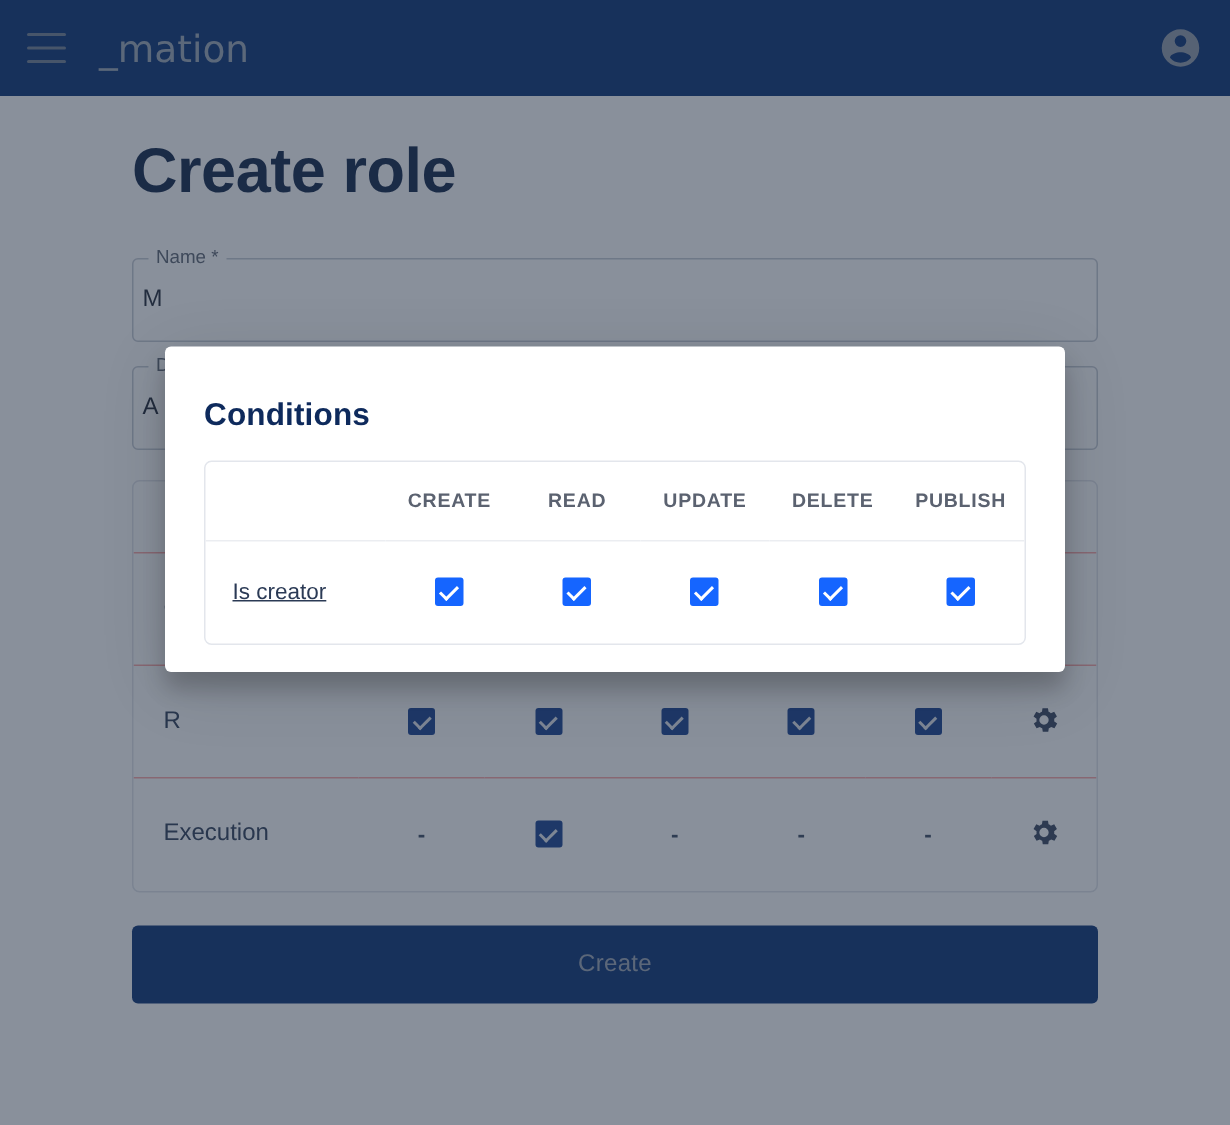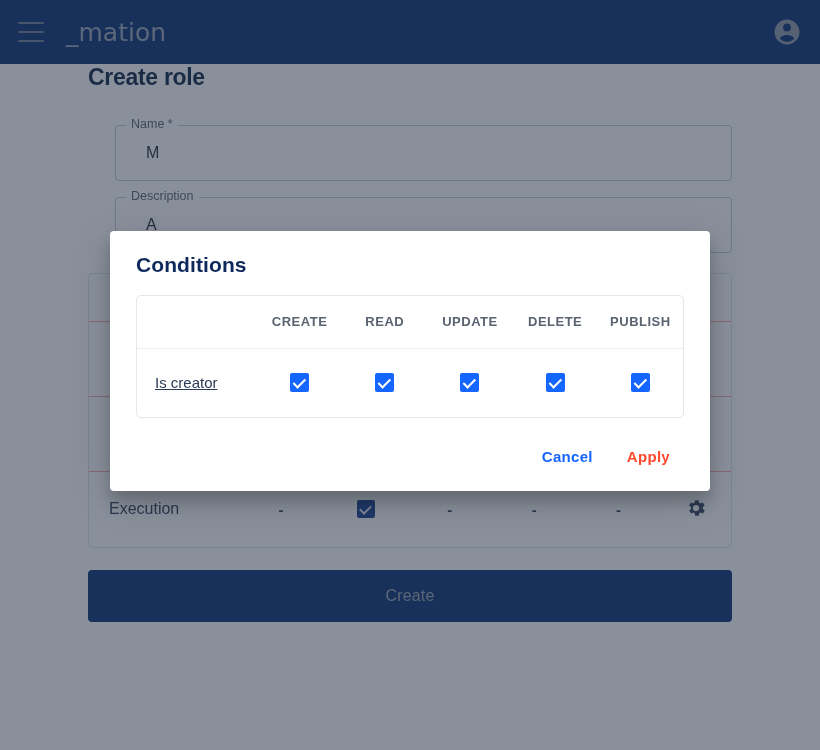--- a/index.html
+++ b/index.html
@@ -53,37 +53,37 @@
 
   
   .content {
     position: absolute;
     top: 64px; left: 0; right: 0; bottom: 0;
     background: #ffffff;
     padding: 0 88px;
     overflow: hidden;
   }
   .page-title {
-    font-size: 23px;
+    font-size: 42px;
     font-weight: 700;
     color: #0b1f43;
+    margin-top: 26px;
     letter-spacing: -0.3px;
   }
 
   
   .field {
     position: relative;
     margin-top: 34px;
     height: 56px;
     border: 1px solid #c4c9d2;
     border-radius: 4px;
     display: flex;
     align-items: center;
-    padding: 0 30px;
-    margin-left: 27px;
+    padding: 0 6px;
   }
   .field + .field { margin-top: 16px; }
   .field-label {
     position: absolute;
     top: -8px;
     left: 10px;
     background: #ffffff;
     padding: 0 5px;
     font-size: 12.5px;
     color: #5a6270;
@@ -177,20 +177,21 @@
     box-shadow: 0 11px 15px rgba(0,0,0,0.20), 0 9px 46px rgba(0,0,0,0.12);
     z-index: 11;
     padding: 0 26px 18px;
   }
   .dialog-title {
     font-size: 21px;
     font-weight: 700;
     color: #0e2a5c;
     padding: 22px 0 18px;
     letter-spacing: 0.1px;
+    margin-top: 12px;
   }
   .cond-card {
     border: 1px solid #e3e6ec;
     border-radius: 5px;
     overflow: hidden;
   }
   table.cond { width: 100%; border-collapse: collapse; table-layout: fixed; }
   table.cond th {
     font-size: 13px;
     color: #5b6270;
@@ -367,19 +368,15 @@
               <td><span class="cbx-blue"></span></td>
               <td><span class="cbx-blue"></span></td>
               <td><span class="cbx-blue"></span></td>
               <td><span class="cbx-blue"></span></td>
               <td><span class="cbx-blue"></span></td>
             </tr>
           </tbody>
       </table>
     </div>
 
-    <div class="dialog-actions">
-      <button class="txt-btn cancel">Cancel</button>
-      <button class="txt-btn apply">Apply</button>
-    </div>
   </div>
 
 </div>
 
 </body></html>

